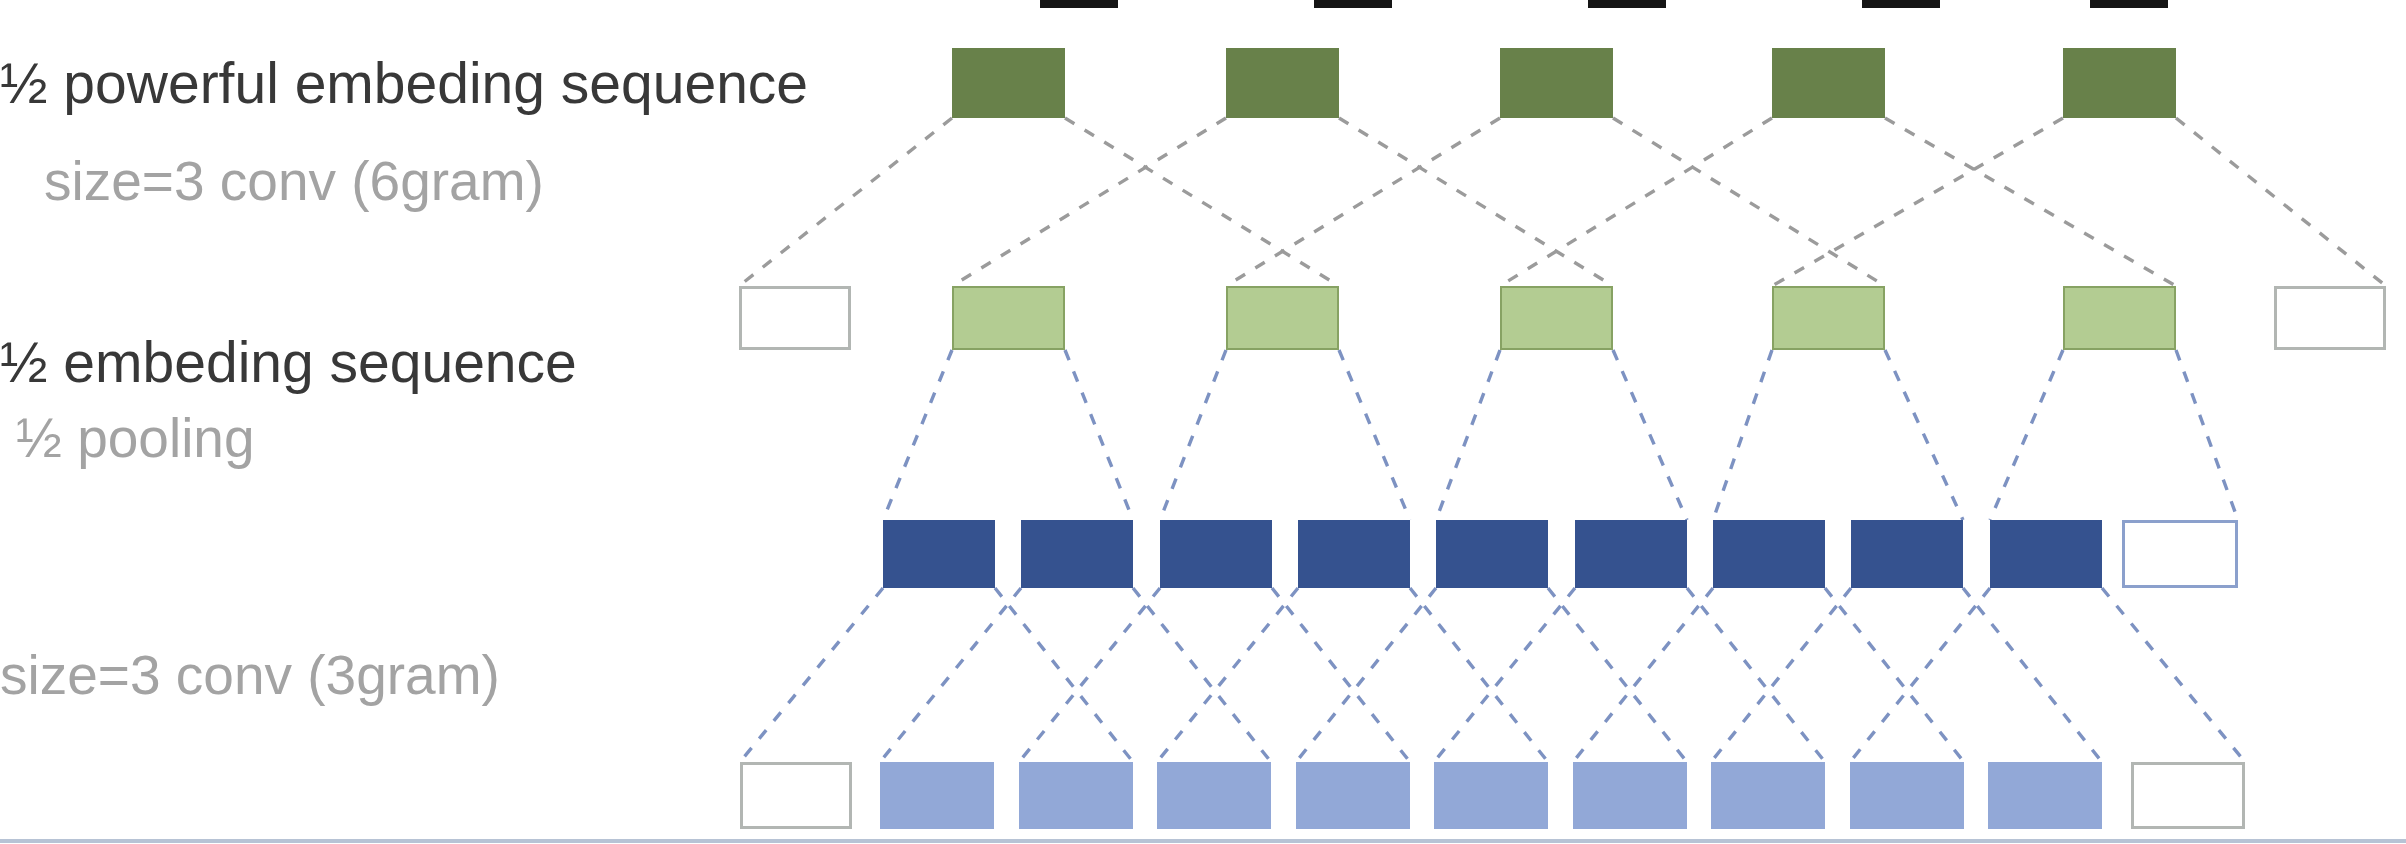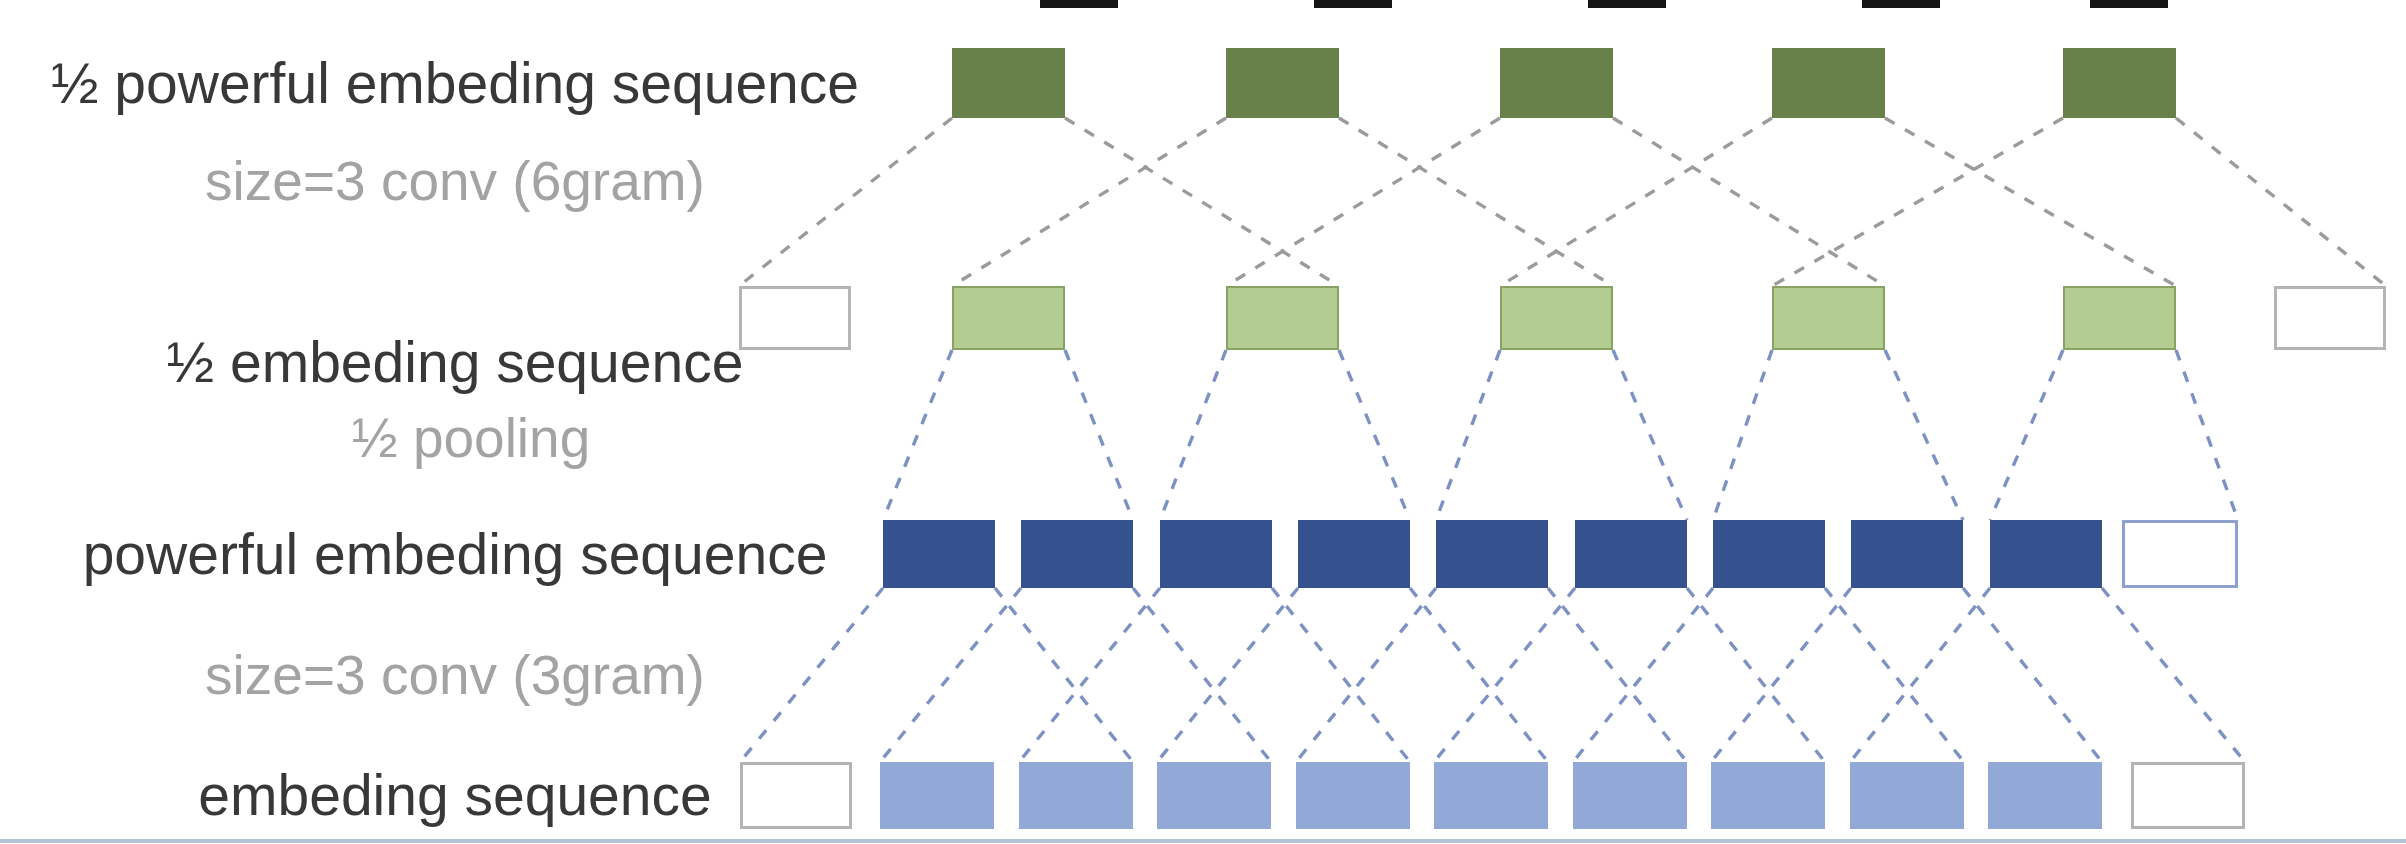--- a/index.html
+++ b/index.html
@@ -11,30 +11,30 @@
     overflow:hidden;
     font-family:"Liberation Sans", sans-serif;
   }
   #lines-svg{position:absolute;left:0;top:0;width:2406px;height:844px;}
   #boxes-root,#artifacts-root{position:absolute;left:0;top:0;width:0;height:0;}
   .nn-box{position:absolute;box-sizing:border-box;}
   .row-label{
     position:absolute;
     left:0;
     width:910px;
-    text-align:center;
+    text-align:left;
     transform:translateY(-50%);
     white-space:nowrap;
     color:#383838;
     font-size:57px;
     letter-spacing:0px;
   }
   .row-label.gray{color:#a3a3a3;font-size:55px;}
   .pos-l1{top:83px;}
-  .pos-op1{top:181px;}
+  .pos-op1{top:181px;padding-left:44px;}
   .pos-l2{top:318px;margin-top:44px;}
   .pos-op2{top:438px;margin-left:16px;}
   .pos-l3{top:554px;}
   .pos-op3{top:675px;}
   .pos-l4{top:795px;}
   .bottom-rule{position:absolute;left:0;width:2406px;}
 </style>
 </head>
 <body>
 
@@ -117,25 +117,23 @@
     </div>
 
   <div class="row-label pos-l1">½ powerful embeding sequence</div>
 
   <div class="row-label gray pos-op1">size=3 conv (6gram)</div>
 
   <div class="row-label pos-l2">½ embeding sequence</div>
 
   <div class="row-label gray pos-op2">½ pooling</div>
 
-  <div class="row-label pos-l3">powerful embeding sequence</div>
 
   <div class="row-label gray pos-op3">size=3 conv (3gram)</div>
 
-  <div class="row-label pos-l4">embeding sequence</div>
 
   <div id="artifacts-root">
       <div style="position: absolute; left: 1040px; top: 0px; width: 78px; height: 8px; background: rgb(21, 21, 21);"></div>
       <div style="position: absolute; left: 1314px; top: 0px; width: 78px; height: 8px; background: rgb(21, 21, 21);"></div>
       <div style="position: absolute; left: 1588px; top: 0px; width: 78px; height: 8px; background: rgb(21, 21, 21);"></div>
       <div style="position: absolute; left: 1862px; top: 0px; width: 78px; height: 8px; background: rgb(21, 21, 21);"></div>
       <div style="position: absolute; left: 2090px; top: 0px; width: 78px; height: 8px; background: rgb(21, 21, 21);"></div>
     </div>
 
   <div class="bottom-rule" style="top: 839px; height: 4px; background: rgb(183, 195, 213);"></div>

